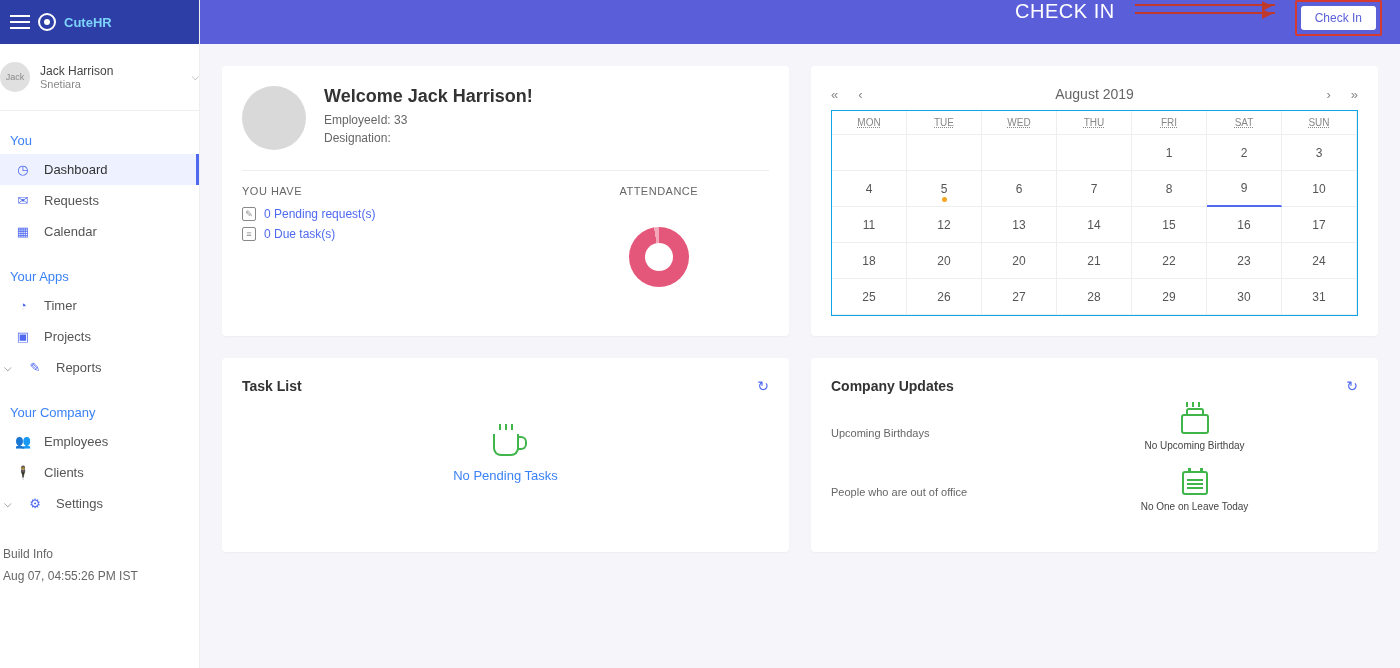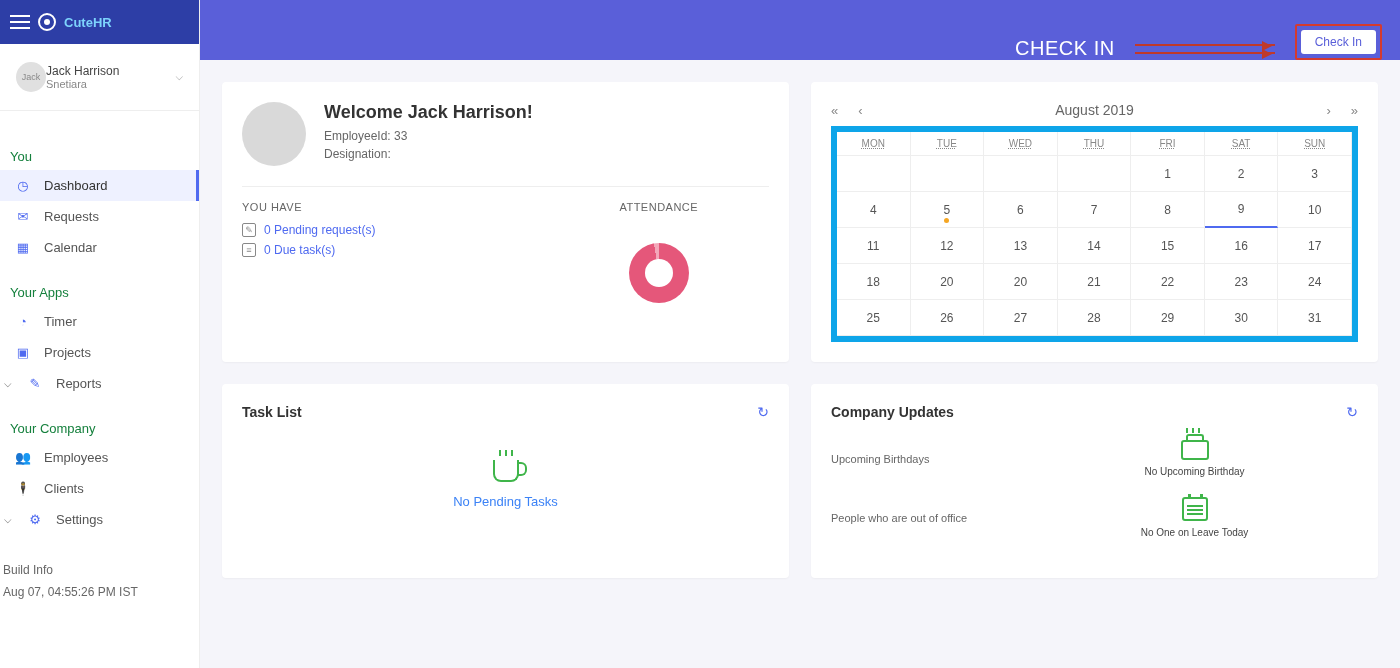--- a/index.html
+++ b/index.html
@@ -15,38 +15,38 @@
   *{box-sizing:border-box}
   body{margin:0;font-family:Segoe UI,Arial,sans-serif;font-size:13px;color:var(--text);background:var(--bg)}
   .app{display:flex;min-height:100vh;width:1400px}
   
   .sidebar{width:200px;background:#fff;display:flex;flex-direction:column;border-right:1px solid #eee}
   .brandbar{height:44px;background:var(--brand-dark);color:#7dd3fc;display:flex;align-items:center;padding:0 10px;gap:8px;font-weight:600}
   .hamburger{width:20px;height:14px;border-top:2px solid #fff;border-bottom:2px solid #fff;position:relative}
   .hamburger::after{content:"";position:absolute;top:4px;left:0;right:0;border-top:2px solid #fff}
   .brandlogo{width:18px;height:18px;border:2px solid #fff;border-radius:50%;position:relative}
   .brandlogo::after{content:"";position:absolute;width:6px;height:6px;background:#fff;border-radius:50%;top:4px;left:4px}
-  .userrow{display:flex;align-items:center;padding:18px 16px;border-bottom:1px solid #eee;margin-bottom:24px}
+  .userrow{display:flex;align-items:center;gap:10px;padding:18px 0;border-bottom:1px solid #eee;margin-bottom:8px}
   .avatar-sm{width:30px;height:30px;border-radius:50%;background:#e0e0e0;display:flex;align-items:center;justify-content:center;font-size:9px;color:#888}
   .userrow .meta{flex:1}
   .userrow .name{font-size:12px;color:#444}
   .userrow .sub{font-size:11px;color:#888}
   .chev{color:#aaa;font-size:10px}
   .nav-group{padding:8px 0}
-  .nav-title{padding:6px 10px;color:#15803d;font-size:13px}
+  .nav-title{padding:6px 10px;color:#3b82f6;font-size:13px}
   .nav-item{display:flex;align-items:center;gap:12px;padding:8px 14px;color:#555;font-size:13px;cursor:pointer}
   .nav-item .ico{width:18px;color:var(--link);display:flex;justify-content:center}
   .nav-item.active{background:#eef1ff;border-right:3px solid var(--link);color:#333}
   .nav-item.has-caret{padding-left:4px}
   .nav-item.has-caret .caret-left{width:10px;color:#777;font-size:10px}
   .buildinfo{padding:20px 3px;color:#666;font-size:12px}
   .buildinfo .bt{margin-bottom:8px}
   
   .main{flex:1;display:flex;flex-direction:column}
-  .topbar{height:60px;background:var(--brand);color:#fff;display:flex;align-items:flex-end;justify-content:flex-end;padding:0 18px;gap:20px;position:relative}
+  .topbar{height:44px;background:var(--brand);color:#fff;display:flex;align-items:flex-start;justify-content:flex-end;padding:0 18px;gap:20px;position:relative}
   .checkin-title{font-size:20px;letter-spacing:.5px}
   .arrows{position:relative;width:140px;height:20px}
   .arrows .arrow{position:absolute;left:0;right:0;border-top:2px solid #c0392b}
   .arrows .arrow::after{content:"";position:absolute;right:-2px;top:-5px;border:5px solid transparent;border-left:10px solid #c0392b}
   .arrows .a1{top:4px}.arrows .a2{top:12px}
   .checkin-btn-wrap{border:2px solid #d43a2f;padding:4px;border-radius:2px}
   .checkin-btn{background:#fff;color:var(--brand);border:none;border-radius:3px;padding:5px 14px;font-size:12px;cursor:pointer}
   .content{padding:22px;display:grid;grid-template-columns:1fr 1fr;gap:22px}
   .card{background:var(--card);border-radius:4px;padding:20px;box-shadow:0 1px 2px rgba(0,0,0,.04)}
   
@@ -63,21 +63,21 @@
   .mini{flex:1;text-align:center}
   .mini-title{font-size:11px;color:#666;letter-spacing:.5px;margin-bottom:30px}
   .donut{width:60px;height:60px;border-radius:50%;margin:0 auto;position:relative}
   .donut::after{content:"";position:absolute;inset:16px;background:#fff;border-radius:50%}
   .donut.pink{background:conic-gradient(#e5577a 0 350deg,#f3a7b9 350deg 360deg)}
   .donut.purple{background:conic-gradient(#8d8cf0 0 350deg,#c0bff7 350deg 360deg)}
   
   .cal-head{display:flex;align-items:center;justify-content:space-between;color:#888;font-size:13px;margin-bottom:8px}
   .cal-nav{display:flex;gap:20px}
   .cal-title{color:#666;font-size:14px}
-  .cal-grid{display:grid;grid-template-columns:repeat(7,1fr);border:6px solid #0ea5e9}
+  .cal-grid{display:grid;grid-template-columns:repeat(7,1fr);border:1px solid #0ea5e9}
   .cal-grid .dh{padding:6px 0;text-align:center;font-size:10px;color:#888;border-bottom:1px solid #eee;border-right:1px solid #eee;text-decoration:underline dotted}
   .cal-grid .dc{height:36px;display:flex;align-items:center;justify-content:center;font-size:12px;color:#555;border-right:1px solid #eee;border-bottom:1px solid #eee;position:relative}
   .cal-grid .dc.empty{background:#fff}
   .cal-grid .dc.today::after{content:"";position:absolute;bottom:4px;width:5px;height:5px;border-radius:50%;background:#f5a623}
   .cal-grid .dc.fri-high{border-bottom:2px solid var(--link)}
   
   .card h3{margin:0 0 20px 0;font-size:14px;font-weight:600}
   .card .refresh{float:right;color:var(--link);font-size:14px}
   .empty-tasks{text-align:center;padding:20px 0;color:#3b82f6}
   .cup{width:26px;height:22px;border:2.5px solid var(--green);border-top:none;border-radius:0 0 8px 8px;margin:0 auto 12px;position:relative}

